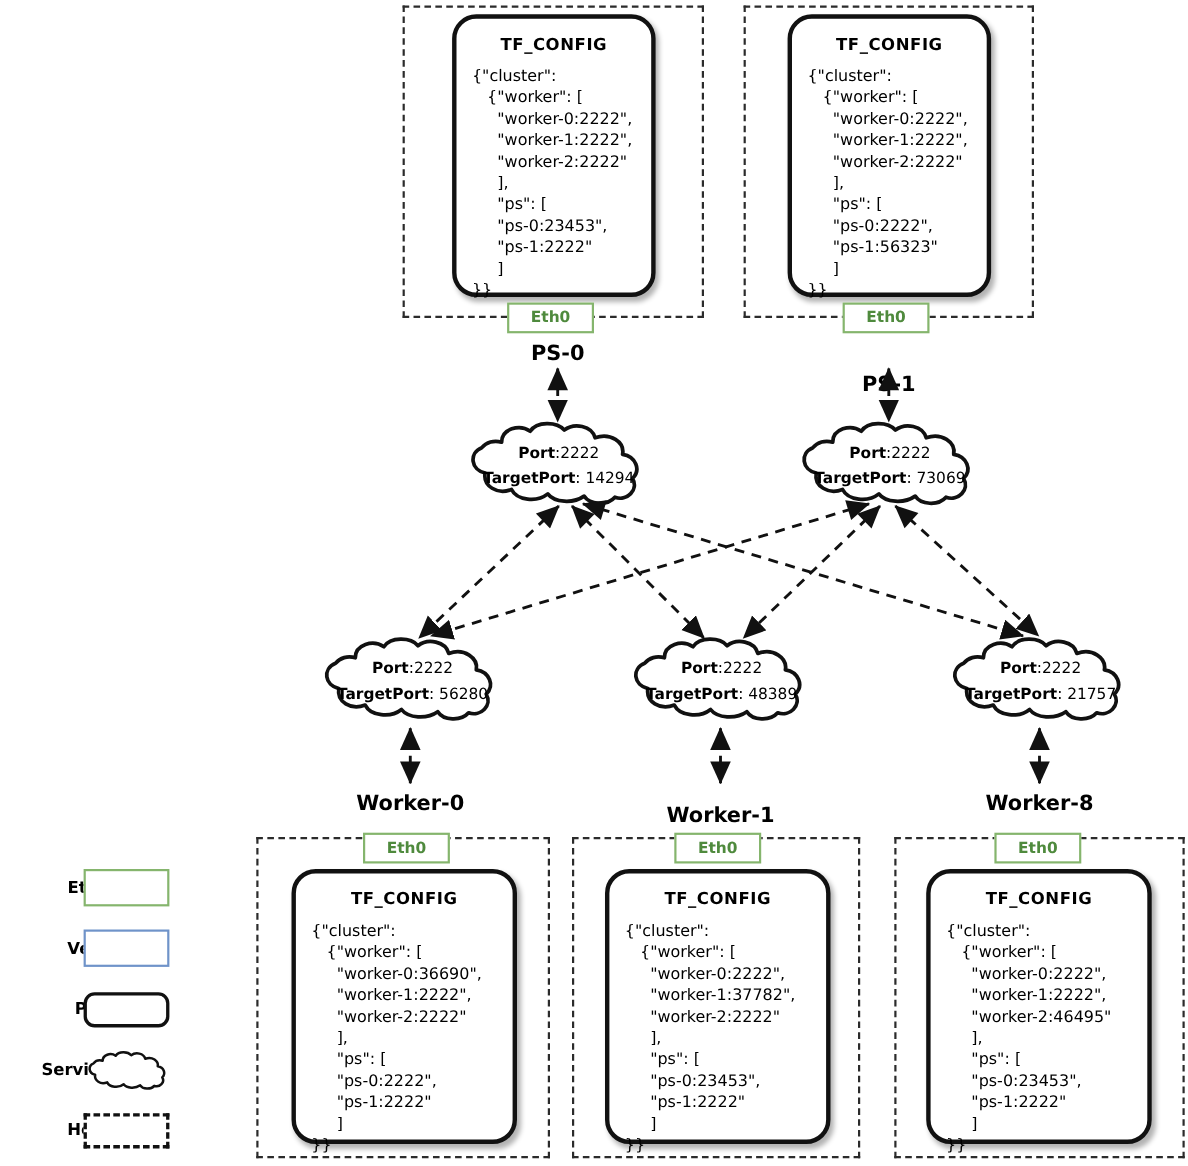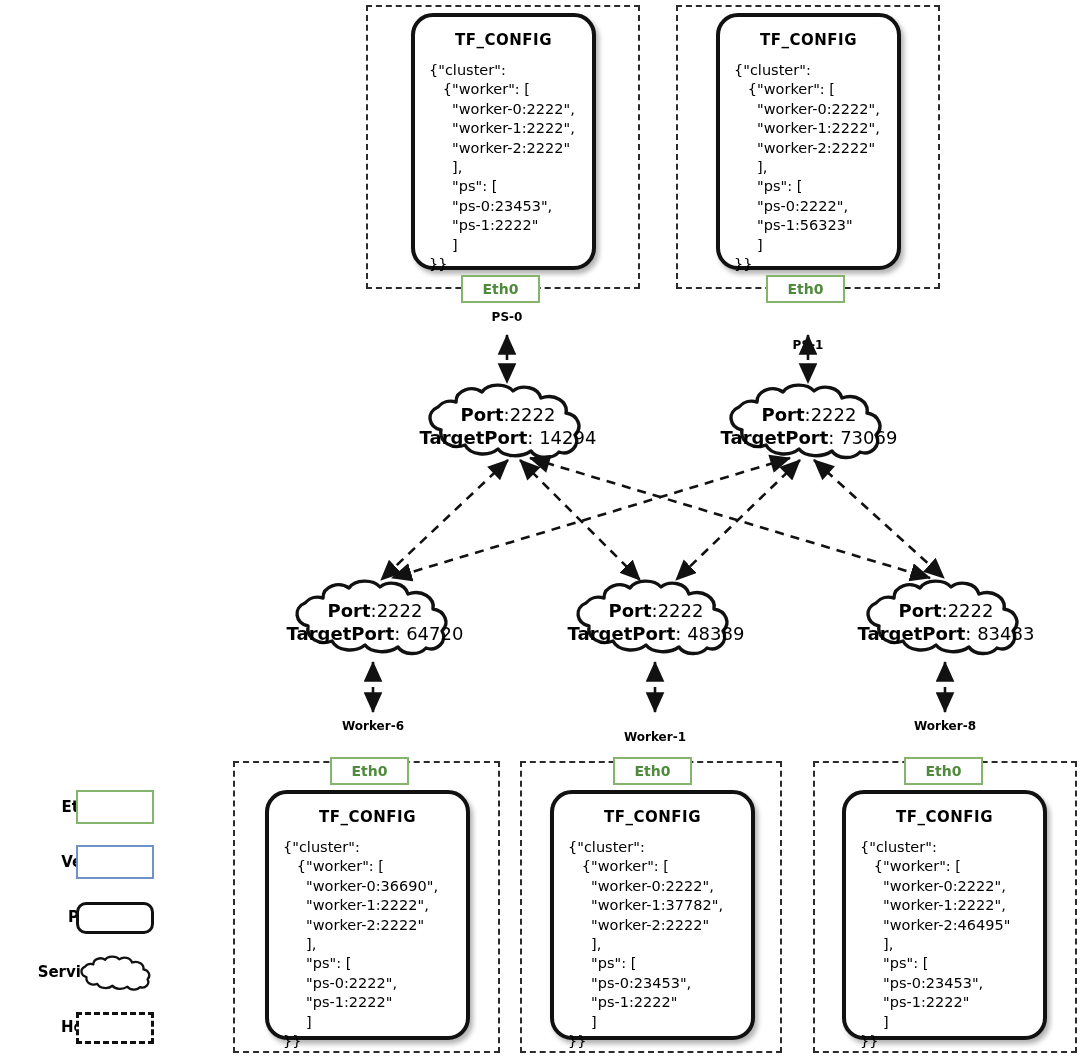--- a/index.html
+++ b/index.html
@@ -56,32 +56,32 @@
     line-height:24px;
     height:28px;
     box-sizing:border-box;
     z-index:6;
   }
 
   
   .nodelabel{
     position:absolute;
     font-weight:bold;
-    font-size:12px;
+    font-size:19px;
     text-align:center;
     white-space:nowrap;
   }
 
   
   .cloud{position:absolute;}
   .cloud svg{position:absolute;left:0;top:0;overflow:visible;}
   .cloud-text{
     position:absolute;left:0;right:0;
     text-align:center;
-    font-size:18px;
+    font-size:14px;
     white-space:nowrap;
   }
   .cloud-text b{font-weight:bold;}
   .cloud-port{top:22px;}
   .cloud-target{top:45px;}
 
   
   .legend{position:absolute;left:0;top:786px;width:175px;height:274px;}
   .legend-row{position:absolute;left:0;width:175px;height:46px;}
   .legend-label{
@@ -202,21 +202,21 @@
     <svg width="180" height="78" viewBox="0 0 180 78">
       <path d="M38,20 C38,8 54,3 64,10 C70,1 88,1 95,9 C104,2 120,5 123,16
                C137,11 150,20 148,31 C160,33 165,45 157,53 C163,63 152,74 141,70
                C134,78 118,77 113,69 C103,76 86,75 80,67 C70,75 52,73 47,63
                C34,68 21,60 23,48 C10,45 8,30 20,25 C24,20 31,18 38,20 Z" fill="#ffffff" stroke="#111111" stroke-width="3.4" stroke-linejoin="round"></path>
     </svg>
     <div class="cloud-text cloud-port">
       <b>Port</b><span>:</span><span>2222</span>
     </div>
     <div class="cloud-text cloud-target">
-      <b>TargetPort</b><span>: </span><span>64720</span>
+      <b>TargetPort</b><span>: </span><span>56280</span>
     </div>
   </div>
 
   <div class="cloud" style="left:566px;top:578px;width:180px;height:78px;">
     <svg width="180" height="78" viewBox="0 0 180 78">
       <path d="M38,20 C38,8 54,3 64,10 C70,1 88,1 95,9 C104,2 120,5 123,16
                C137,11 150,20 148,31 C160,33 165,45 157,53 C163,63 152,74 141,70
                C134,78 118,77 113,69 C103,76 86,75 80,67 C70,75 52,73 47,63
                C34,68 21,60 23,48 C10,45 8,30 20,25 C24,20 31,18 38,20 Z" fill="#ffffff" stroke="#111111" stroke-width="3.4" stroke-linejoin="round"></path>
     </svg>
@@ -232,25 +232,25 @@
     <svg width="180" height="78" viewBox="0 0 180 78">
       <path d="M38,20 C38,8 54,3 64,10 C70,1 88,1 95,9 C104,2 120,5 123,16
                C137,11 150,20 148,31 C160,33 165,45 157,53 C163,63 152,74 141,70
                C134,78 118,77 113,69 C103,76 86,75 80,67 C70,75 52,73 47,63
                C34,68 21,60 23,48 C10,45 8,30 20,25 C24,20 31,18 38,20 Z" fill="#ffffff" stroke="#111111" stroke-width="3.4" stroke-linejoin="round"></path>
     </svg>
     <div class="cloud-text cloud-port">
       <b>Port</b><span>:</span><span>2222</span>
     </div>
     <div class="cloud-text cloud-target">
-      <b>TargetPort</b><span>: </span><span>83483</span>
-    </div>
-  </div>
-
-  <div class="nodelabel" style="left:303px;top:719px;width:140px;">Worker-6</div>
+      <b>TargetPort</b><span>: </span><span>21757</span>
+    </div>
+  </div>
+
+  <div class="nodelabel" style="left:303px;top:719px;width:140px;">Worker-0</div>
   <div class="nodelabel" style="left:585px;top:730px;width:140px;">Worker-1</div>
   <div class="nodelabel" style="left:875px;top:719px;width:140px;">Worker-8</div>
 
   <div class="host" style="left:233px;top:761px;width:267px;height:292px;"></div>
   <div class="eth0" style="left:330px;top:757px;width:79px;">Eth0</div>
   <div class="pod" style="left:265px;top:790px;width:205px;height:250px;">
     <div class="pod-title">TF_CONFIG</div>
     <div class="pod-config">{"cluster":
    {"worker": [
      "worker-0:36690",

